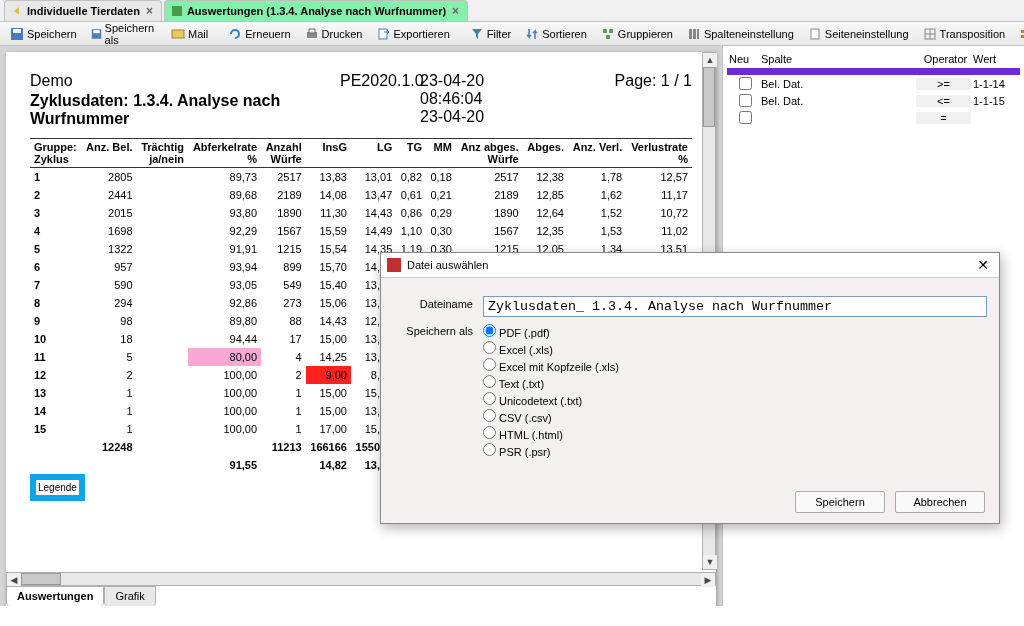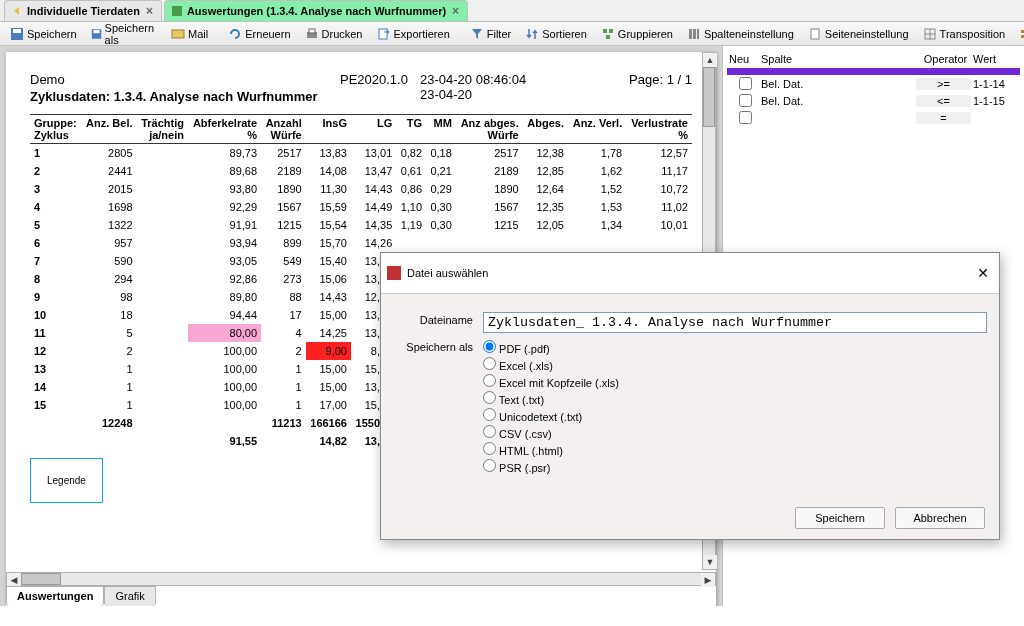--- a/index.html
+++ b/index.html
@@ -15,37 +15,37 @@
   .toolbar { height: 24px; background: linear-gradient(#f8f8f8,#e8e8e8); border-bottom: 1px solid #c0c0c0; display: flex; align-items: center; padding: 0 4px; gap: 2px; }
   .tbtn { display: flex; align-items: center; gap: 3px; padding: 2px 5px; cursor: pointer; border: 1px solid transparent; border-radius: 2px; }
   .tbtn .ico { width: 14px; height: 14px; display: inline-block; }
   .sep { width: 1px; height: 16px; background: #c0c0c0; margin: 0 2px; }
   
   .main-area { display: flex; height: 560px; }
   .report-pane { width: 722px; background: #d4d4d4; padding: 6px; position: relative; overflow: hidden; }
   .filter-pane { flex: 1; background: #fff; border-left: 1px solid #c0c0c0; padding: 4px; }
   
   .page { background: #fff; box-shadow: 1px 1px 4px rgba(0,0,0,0.3); padding: 20px 24px; height: 560px; }
-  .page-header { display: flex; margin-bottom: 10px; font-size: 13px; }
+  .page-header { display: flex; margin-bottom: 10px; font-size: 16px; }
   .ph-left { width: 310px; }
   .ph-mid { width: 80px; }
   .ph-ts { width: 130px; }
   .ph-page { margin-left: auto; }
   .page-title { font-weight: bold; margin-top: 2px; }
   
   table.report { border-collapse: collapse; width: 100%; font-size: 11px; }
   table.report th { text-align: right; padding: 2px 4px; font-weight: bold; vertical-align: top; border-top: 1px solid #333; border-bottom: 1px solid #333; }
   table.report th:first-child, table.report td:first-child { text-align: left; }
   table.report td { text-align: right; padding: 3px 4px; }
   table.report tbody tr td:first-child { font-weight: bold; }
   .hl-pink { background: #f9a8d4; }
   .hl-red { background: #ff2020; color: #000; }
   .totals td { font-weight: bold; border: none; padding-top: 4px; }
   
-  .legend { font-size: 10px; margin-top: 8px; border: 1px solid #0ea5e9; padding: 16px; display: inline-block; }
+  .legend { font-size: 10px; margin-top: 0; border: 6px solid #0ea5e9; padding: 2px; display: inline-block; }
   
   .scroll-h, .scroll-v { background: #e8e8e8; }
   .scroll-h { position: absolute; bottom: 20px; left: 6px; right: 6px; height: 14px; display: flex; border: 1px solid #b0b0b0;}
   .scroll-v { position: absolute; top: 6px; right: 6px; width: 14px; bottom: 36px; display: flex; flex-direction: column; border: 1px solid #b0b0b0;}
   .scroll-btn { width: 14px; height: 14px; background: #f0f0f0; display:flex; align-items:center; justify-content:center; font-size:9px; color:#444;}
   .scroll-track { flex:1; background:#e8e8e8;}
   .scroll-thumb-h { width:40px; height:100%; background:#c8c8c8; margin-left:0; border:1px solid #999;}
   .scroll-thumb-v { height:60px; width:100%; background:#c8c8c8; border:1px solid #999;}
   
   .bottom-tabs { position: absolute; left: 6px; bottom: 0; height: 20px; display:flex;text-align:center;}
@@ -58,21 +58,21 @@
   .fh-op { width: 55px; text-align:center;}
   .fh-wert { width: 45px; }
   .filter-row { display:flex; align-items:center; padding: 2px; }
   .filter-row .cb { width: 32px; display:flex; justify-content:center; }
   .filter-row .cb input { width:13px; height:13px;}
   .filter-row .sp { flex:1; }
   .filter-row .op { width: 55px; text-align:center; background:#f0f0f0; border-radius:2px; margin: 0 2px;}
   .filter-row .wt { width: 45px; }
   
   .dialog { position: absolute; left: 380px; top: 252px; width: 620px; background: #f4f0f0; border: 1px solid #888; box-shadow: 2px 4px 12px rgba(0,0,0,0.3); z-index: 100; }
-  .dlg-title { display:flex; align-items:center; padding: 12px 6px; background: #fff; border-bottom: 1px solid #ccc; gap:6px;}
+  .dlg-title { display:flex; align-items:center; padding: 4px 6px; background: #fff; border-bottom: 1px solid #ccc; gap:6px;}
   .dlg-title .dlg-ico { width:14px; height:14px; background:#c03030;}
   .dlg-title .dlg-close { margin-left:auto; cursor:pointer; font-size:14px; padding:0 4px;}
   .dlg-body { padding: 18px 12px; }
   .dlg-row { display:flex; align-items:flex-start; margin-bottom: 6px; }
   .dlg-lbl { width: 90px; text-align:right; padding-right:10px; padding-top:2px;}
   .dlg-field { flex:1; padding: 2px 4px; border:1px solid #7a9ac0; background:#fff;font-family:Liberation Mono, monospace;}
   .dlg-radios label { display:block; padding: 1px 0; }
   .dlg-btns { display:flex; justify-content:flex-end; gap:10px; padding: 8px 14px 10px; }
   .dlg-btn { width: 90px; padding: 4px 0; text-align:center; background:#f8f8f8; border:1px solid #aaa; border-radius:2px; cursor:pointer;}
   
@@ -307,21 +307,21 @@
               <td></td>
               <td>91,91</td>
               <td>1215</td>
               <td>15,54</td>
               <td>14,35</td>
               <td>1,19</td>
               <td>0,30</td>
               <td>1215</td>
               <td>12,05</td>
               <td>1,34</td>
-              <td>10,01</td>
+              <td>13,51</td>
             </tr>
             <tr>
               <td>6</td>
               <td>957</td>
               <td></td>
               <td>93,94</td>
               <td>899</td>
               <td>15,70</td>
               <td>14,26</td>
               <td></td>

